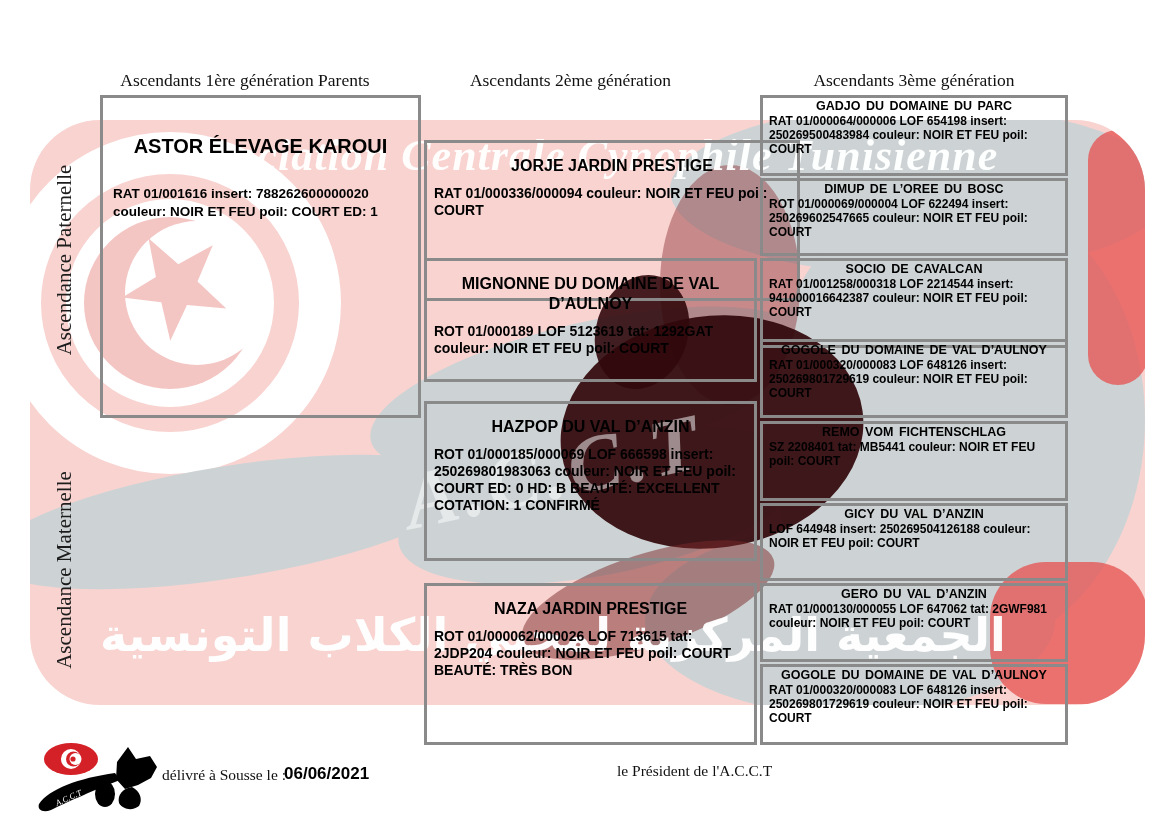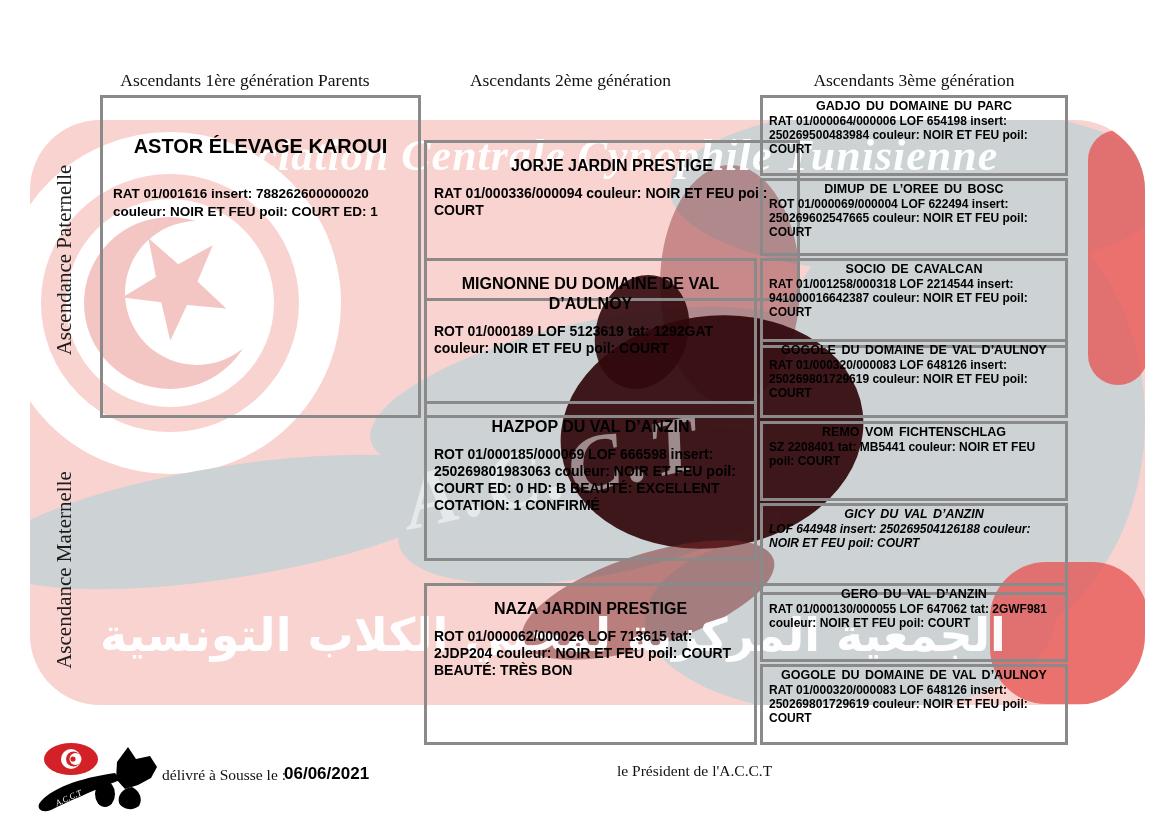--- a/index.html
+++ b/index.html
@@ -131,21 +131,21 @@
 
   <div class="cell col1" style="left:100px;top:95px;width:321px;height:323px;">
     <div class="name">ASTOR ÉLEVAGE KAROUI</div>
     <div class="details">RAT 01/001616 insert: 788262600000020 couleur: NOIR ET FEU poil: COURT ED: 1</div>
   </div>
 
   <div class="cell col2" style="left:424px;top:95px;width:376px;height:161px;margin-top:45px;">
     <div class="name">JORJE JARDIN PRESTIGE</div>
     <div class="details">RAT 01/000336/000094 couleur: NOIR ET FEU poil: COURT</div>
   </div>
-  <div class="cell col2" style="left:424px;top:258px;width:333px;height:160px;">
+  <div class="cell col2" style="left:424px;top:258px;width:333px;height:124px;">
     <div class="name">MIGNONNE DU DOMAINE DE VAL D’AULNOY</div>
     <div class="details">ROT 01/000189 LOF 5123619 tat: 1292GAT couleur: NOIR ET FEU poil: COURT</div>
   </div>
   <div class="cell col2" style="left:424px;top:401px;width:333px;height:160px;">
     <div class="name">HAZPOP DU VAL D’ANZIN</div>
     <div class="details">ROT 01/000185/000069 LOF 666598 insert: 250269801983063 couleur: NOIR ET FEU poil: COURT ED: 0 HD: B BEAUTÉ: EXCELLENT COTATION: 1 CONFIRMÉ</div>
   </div>
   <div class="cell col2" style="left:424px;top:583px;width:333px;height:162px;">
     <div class="name">NAZA JARDIN PRESTIGE</div>
     <div class="details">ROT 01/000062/000026 LOF 713615 tat: 2JDP204 couleur: NOIR ET FEU poil: COURT BEAUTÉ: TRÈS BON</div>
@@ -164,21 +164,21 @@
     <div class="details">RAT 01/001258/000318 LOF 2214544 insert: 941000016642387 couleur: NOIR ET FEU poil: COURT</div>
   </div>
   <div class="cell col3" style="left:760px;top:339px;width:308px;height:79px;">
     <div class="name">GOGOLE DU DOMAINE DE VAL D’AULNOY</div>
     <div class="details">RAT 01/000320/000083 LOF 648126 insert: 250269801729619 couleur: NOIR ET FEU poil: COURT</div>
   </div>
   <div class="cell col3" style="left:760px;top:421px;width:308px;height:80px;">
     <div class="name">REMO VOM FICHTENSCHLAG</div>
     <div class="details">SZ 2208401 tat: MB5441 couleur: NOIR ET FEU poil: COURT</div>
   </div>
-  <div class="cell col3" style="left:760px;top:503px;width:308px;height:92px;font-style:italic;">
+  <div class="cell col3" style="left:760px;top:503px;width:308px;height:78px;">
     <div class="name">GICY DU VAL D’ANZIN</div>
     <div class="details">LOF 644948 insert: 250269504126188 couleur: NOIR ET FEU poil: COURT</div>
   </div>
   <div class="cell col3" style="left:760px;top:583px;width:308px;height:79px;">
     <div class="name">GERO DU VAL D’ANZIN</div>
     <div class="details">RAT 01/000130/000055 LOF 647062 tat: 2GWF981 couleur: NOIR ET FEU poil: COURT</div>
   </div>
   <div class="cell col3" style="left:760px;top:664px;width:308px;height:81px;">
     <div class="name">GOGOLE DU DOMAINE DE VAL D’AULNOY</div>
     <div class="details">RAT 01/000320/000083 LOF 648126 insert: 250269801729619 couleur: NOIR ET FEU poil: COURT</div>

